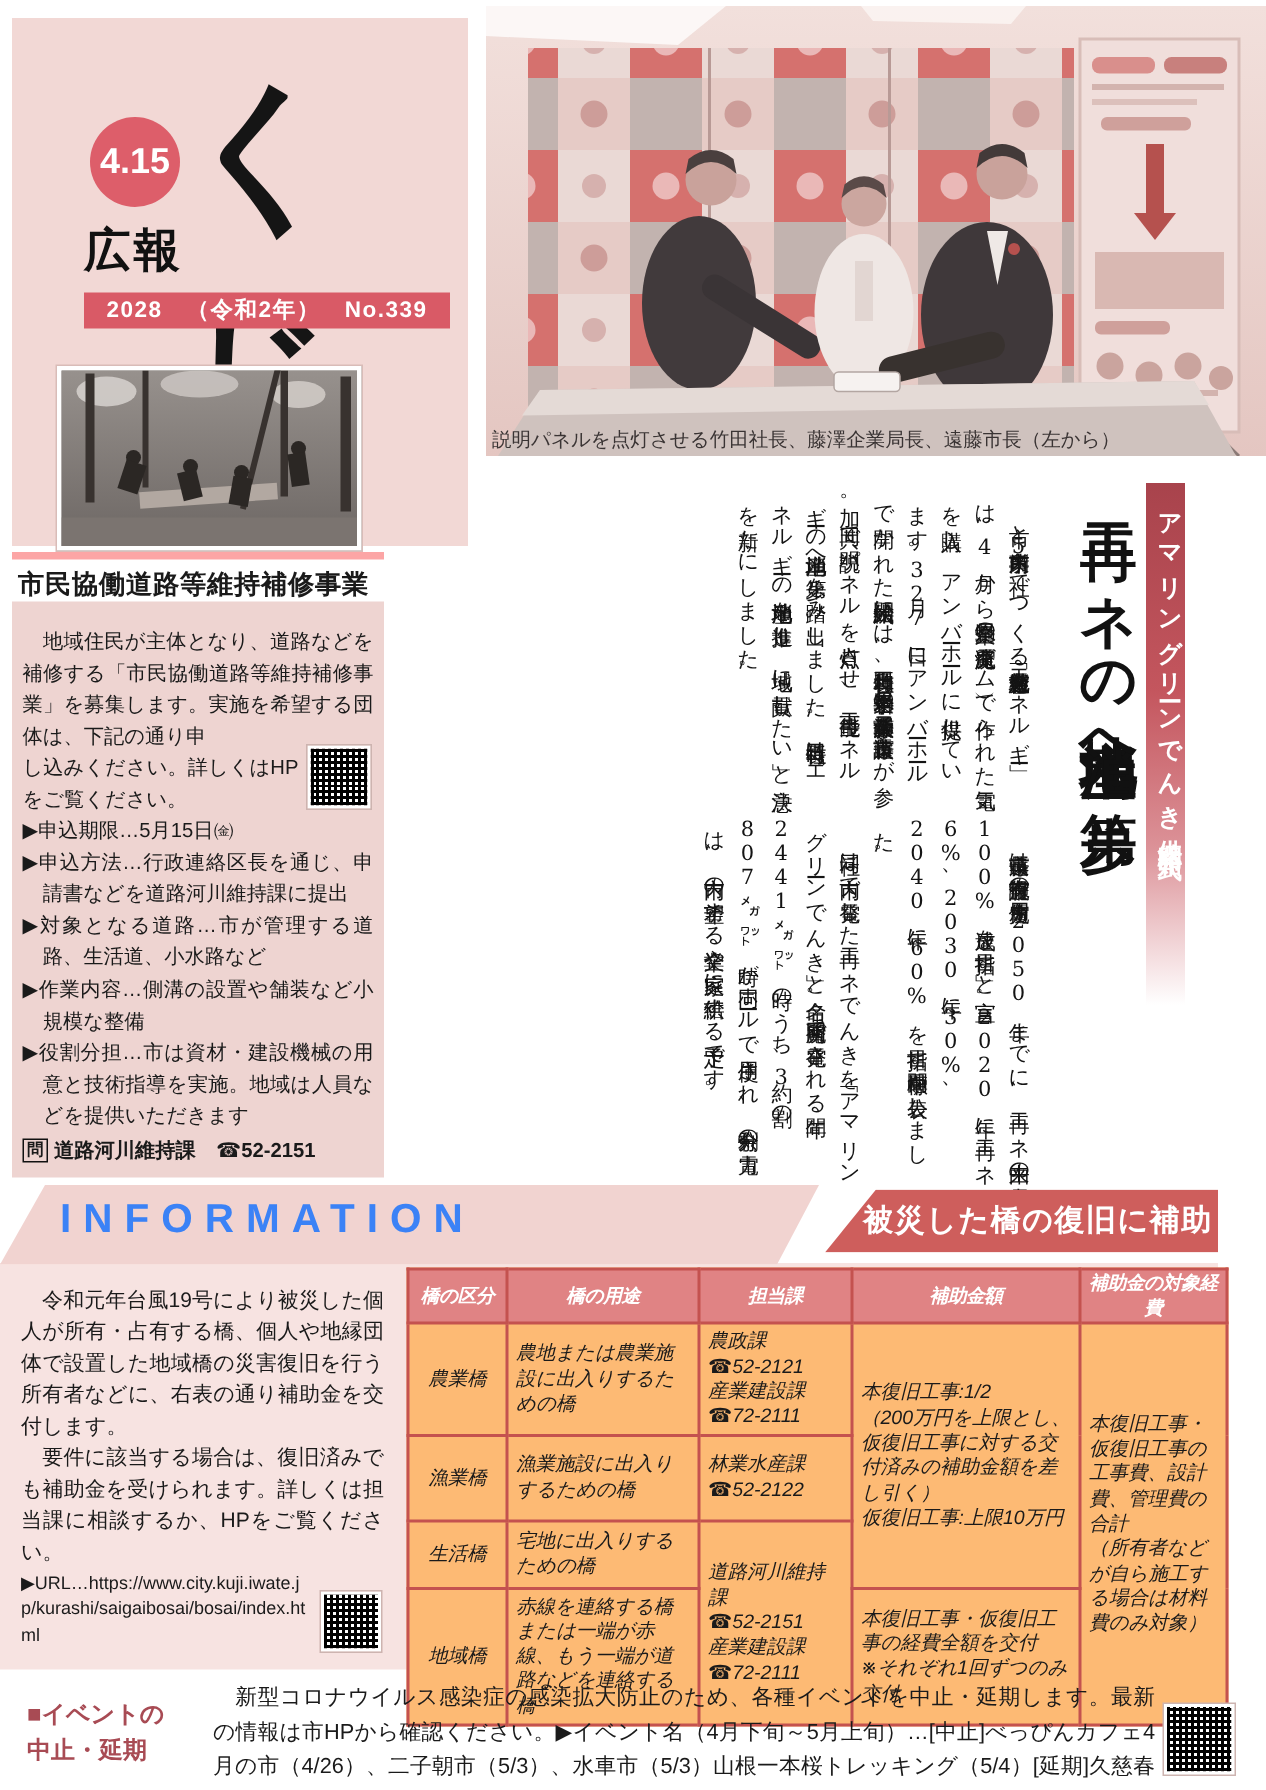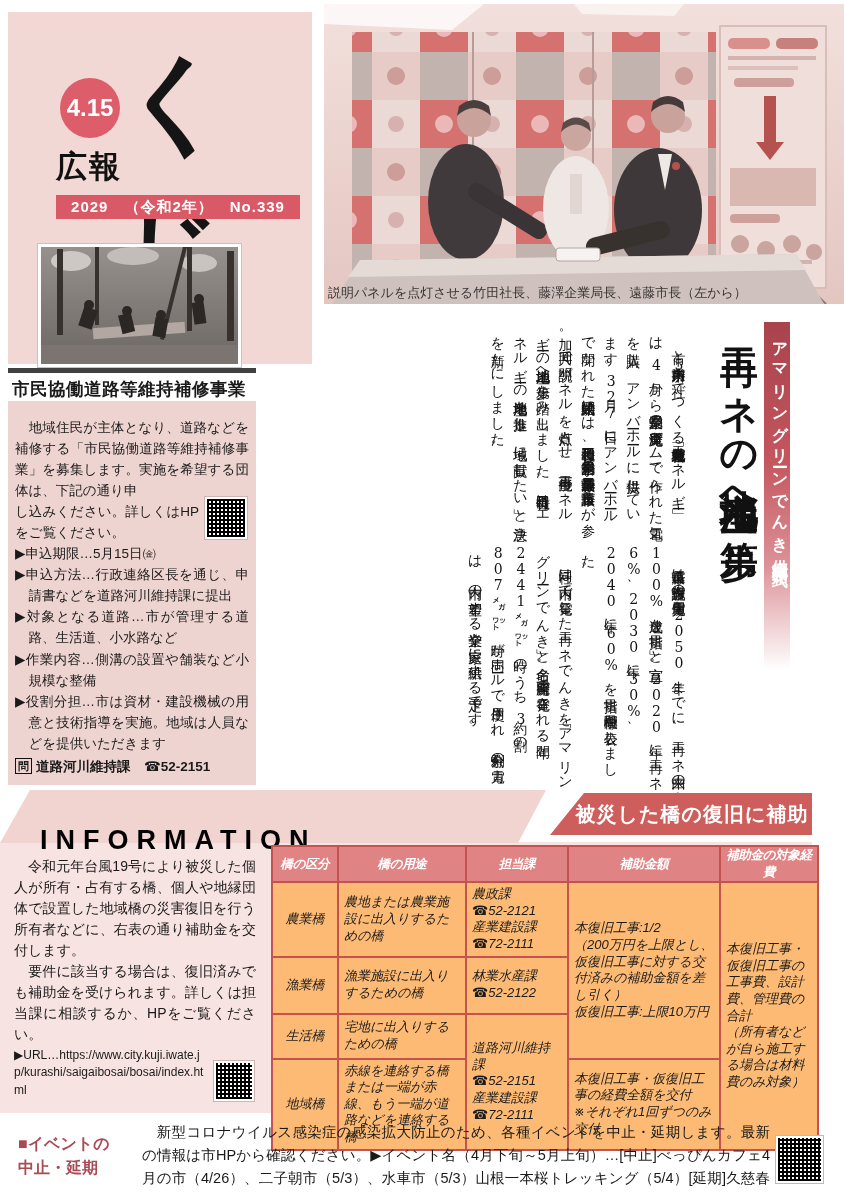--- a/index.html
+++ b/index.html
@@ -19,21 +19,21 @@
   .issue-bar { position:absolute; left:48px; top:183px; width:244px; height:24px; background:#d95a66;
     color:#fff; font-weight:700; font-size:15px; line-height:24px; text-align:center; letter-spacing:1px; }
   .forest-photo { position:absolute; left:30px; top:232px; width:203px; height:123px; border:3px solid #fff;
     box-shadow:0 0 0 1px #d9bcb8; background:#7c7571; }
   
   .ceremony { position:absolute; left:324px; top:4px; width:520px; height:300px; background:#e8ccc7; }
   .ceremony svg { display:block; }
   .photo-caption { position:absolute; left:0; right:0; bottom:1px; text-align:left; font-size:13px; color:#3a3434;
     padding:1px 4px; }
   
-  .left-title { position:absolute; left:8px; top:368px; width:248px; background:#fff; border-top:5px solid #404040;
+  .left-title { position:absolute; left:8px; top:368px; width:248px; background:#fff; border-top:5px solid #fca5a5;
     font-size:17.5px; font-weight:800; padding:4px 2px 3px 4px; letter-spacing:0.5px; }
   .left-body { position:absolute; left:8px; top:401px; width:248px; height:384px; background:#eed4d1;
     padding:16px 7px 6px 7px; font-size:13.5px; line-height:1.56; }
   .left-body p { text-align:justify; }
   .left-body .p2 { padding-right:50px; }
   .qr { background:
       repeating-linear-gradient(0deg,#000 0 2px,transparent 2px 4px),
       repeating-linear-gradient(90deg,#000 0 2px,#fff 2px 4px);
     border:2px solid #fff; outline:1px solid #cdb4b0; }
   .qr-left { position:absolute; right:9px; top:96px; width:42px; height:42px; }
@@ -51,21 +51,21 @@
     writing-mode:vertical-rl; font-size:38px; font-weight:700; letter-spacing:1.5px; color:#111;
     font-family:"DejaVu Serif","Liberation Serif",serif; }
   .v-body { position:absolute; writing-mode:vertical-rl; text-orientation:upright; white-space:pre-line;
     font-family:"DejaVu Serif","Liberation Serif",serif; font-size:14px; line-height:22.6px; color:#141414; }
   .v-body.b1 { left:302px; top:327px; width:388px; height:194px; }
   .v-body.b2 { left:302px; top:545px; width:388px; height:238px; }
   
   .info-section { position:absolute; left:0; top:842px; width:812px; height:271px; background:#f7e3e1; }
   .info-strip { position:absolute; left:0; top:790px; width:546px; height:53px; background:#f1d3d0;
     clip-path:polygon(30px 0, 100% 0, calc(100% - 28px) 100%, 0 100%); }
-  .info-heading { position:absolute; left:40px; top:825px; font-size:27px; font-weight:800; letter-spacing:8px; color:#000000; }
+  .info-heading { position:absolute; left:40px; top:797px; font-size:27px; font-weight:800; letter-spacing:8px; color:#3b82f6; }
   .info-banner { position:absolute; left:550px; top:793px; width:262px; height:42px; background:#ce5e5c;
     clip-path:polygon(34px 0, 100% 0, 100% 100%, 0 100%);
     color:#fff; font-weight:800; font-size:20px; line-height:42px; text-align:center; padding-left:22px; letter-spacing:1px; }
   .info-left { position:absolute; left:14px; top:856px; width:242px; font-size:14px; line-height:1.5; }
   .info-left p { text-align:justify; }
   .url-block { position:relative; margin-top:2px; padding-right:50px; font-size:12px; word-break:break-all; line-height:1.45; }
   .qr-info { position:absolute; right:2px; top:14px; width:40px; height:40px; }
   
   table.bridge { position:absolute; left:271px; top:845px; border-collapse:collapse; table-layout:fixed;
     background:#fdba74;font-style:italic; }
@@ -82,21 +82,21 @@
 </style>
 </head>
 <body>
 
 <div id="page">
 
   <div class="masthead">
     <div class="date-badge">4.15</div>
     <div class="mast-prefix">広報</div>
     <div class="mast-title">くじ</div>
-    <div class="issue-bar">2029　（令和2年）　No.339</div>
+    <div class="issue-bar">2028　（令和2年）　No.339</div>
     <div class="forest-photo">
       <svg width="197" height="117" viewBox="0 0 197 117">
         <defs>
           <linearGradient id="fg" x1="0" y1="0" x2="0" y2="1">
             <stop offset="0" stop-color="#97918d"></stop>
               <stop offset="1" stop-color="#6d6764"></stop>
           </linearGradient>
         </defs>
         <rect width="197" height="117" fill="url(#fg)"></rect>
         <g opacity="0.85">

